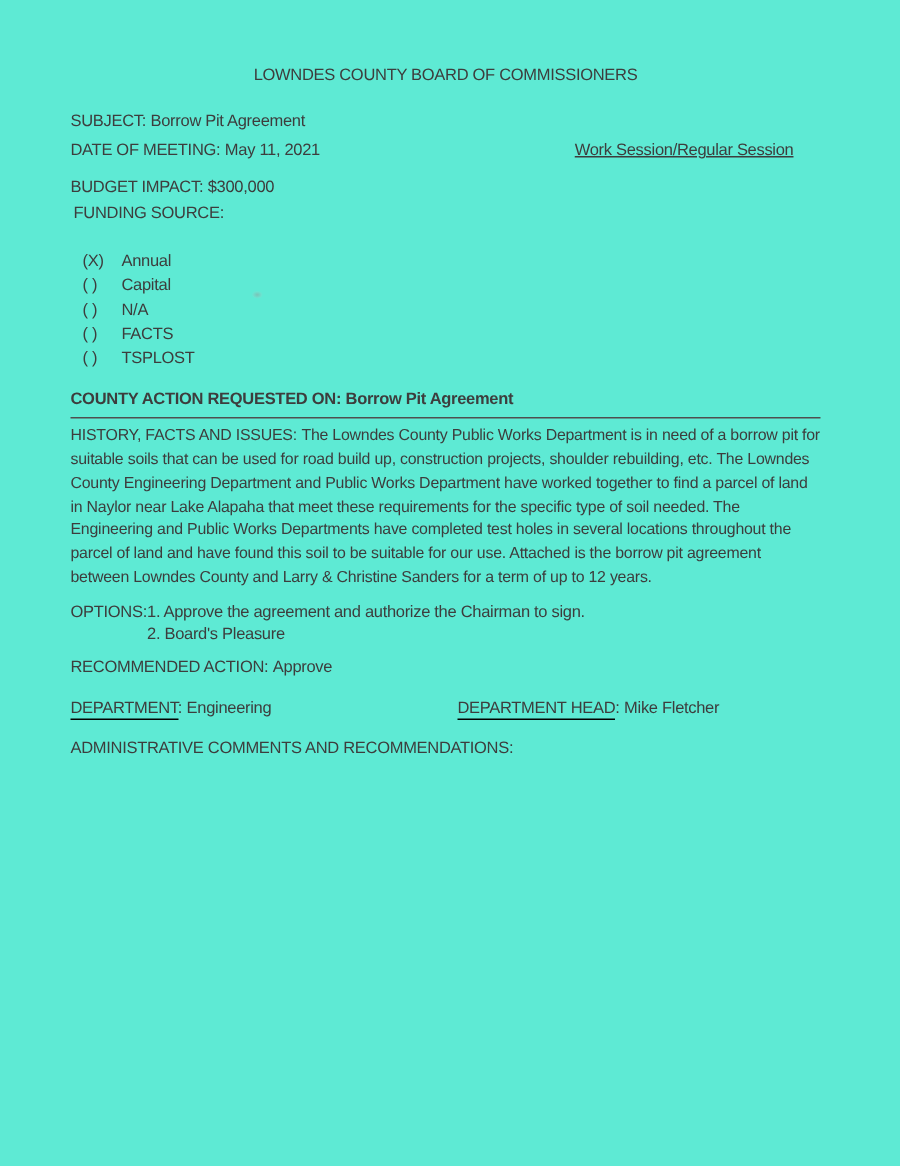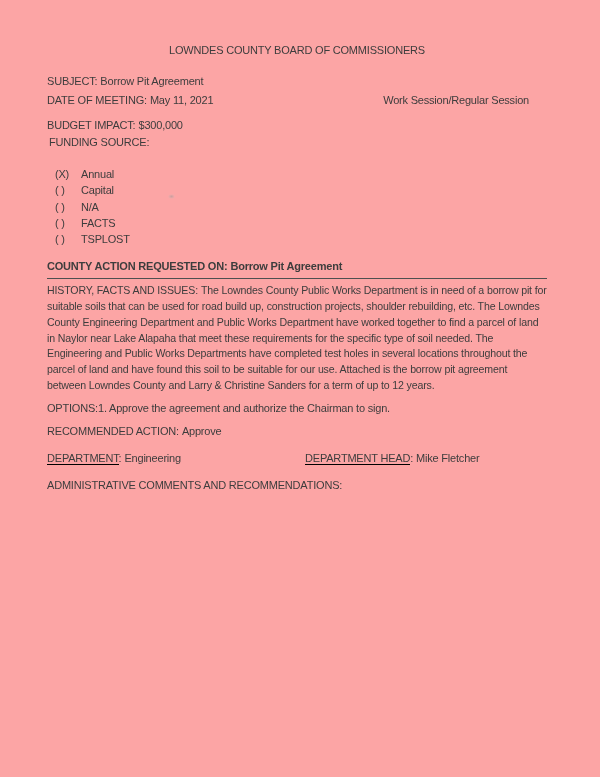--- a/index.html
+++ b/index.html
@@ -1,21 +1,21 @@
 <!DOCTYPE html>
 <html><head>
 <meta charset="utf-8">
 <style>
   * { margin: 0; padding: 0; box-sizing: border-box; }
   html, body { background: #ffffff; }
   .page {
     position: relative;
     width: 600px;
     height: 777px;
-    background: #fca5a5;
+    background: #5eead4;
     font-family: "Liberation Sans", sans-serif;
     color: #3d3d3d;
     font-size: 11px;
     letter-spacing: -0.2px;
     padding: 42px 53px 0 47px;
     overflow: hidden;
   }
   .doc-header {
     text-align: center;
     line-height: 16px;
@@ -23,21 +23,21 @@
   }
   .line { line-height: 13px; }
   .subject-row { margin-bottom: 6px; }
   .date-row {
     display: flex;
     justify-content: space-between;
     align-items: baseline;
     margin-bottom: 12px;
     text-align: right;
   }
-  .session-type { padding-right: 18px; }
+  .session-type { padding-right: 18px; text-decoration: underline; }
   .budget-row { margin-bottom: 4px; }
   .funding-row { padding-left: 2px; }
   .funding-list {
     list-style: none;
     margin-top: 17px;
     padding-left: 8px;
   }
   .funding-list li {
     line-height: 16.3px;
     display: flex;
@@ -142,20 +142,21 @@
   </div>
 
   <p class="history-para">
     <span>HISTORY, FACTS AND ISSUES:</span><span class="val">The Lowndes County Public Works Department is in need of a borrow pit for suitable soils that can be used for road build up, construction projects, shoulder rebuilding, etc. The Lowndes County Engineering Department and Public Works Department have worked together to find a parcel of land in Naylor near Lake Alapaha that meet these requirements for the specific type of soil needed.  The Engineering and Public Works Departments have completed test holes in several locations throughout the parcel of land and have found this soil to be suitable for our use.  Attached is the borrow pit agreement between Lowndes County and Larry &amp; Christine Sanders for a term of up to 12 years.</span>
   </p>
 
   <div class="options-row">
     <span class="options-label">OPTIONS:</span>
     <div>
       <div>1. Approve the agreement and authorize the Chairman to sign.</div>
+      <div>2. Board's Pleasure</div>
     </div>
   </div>
 
   <div class="line recommended-row">
     <span>RECOMMENDED ACTION:</span><span class="val">Approve</span>
   </div>
 
   <div class="department-row">
     <div class="department-left">
       <span class="u">DEPARTMENT</span><span>:</span><span class="val">Engineering</span>

